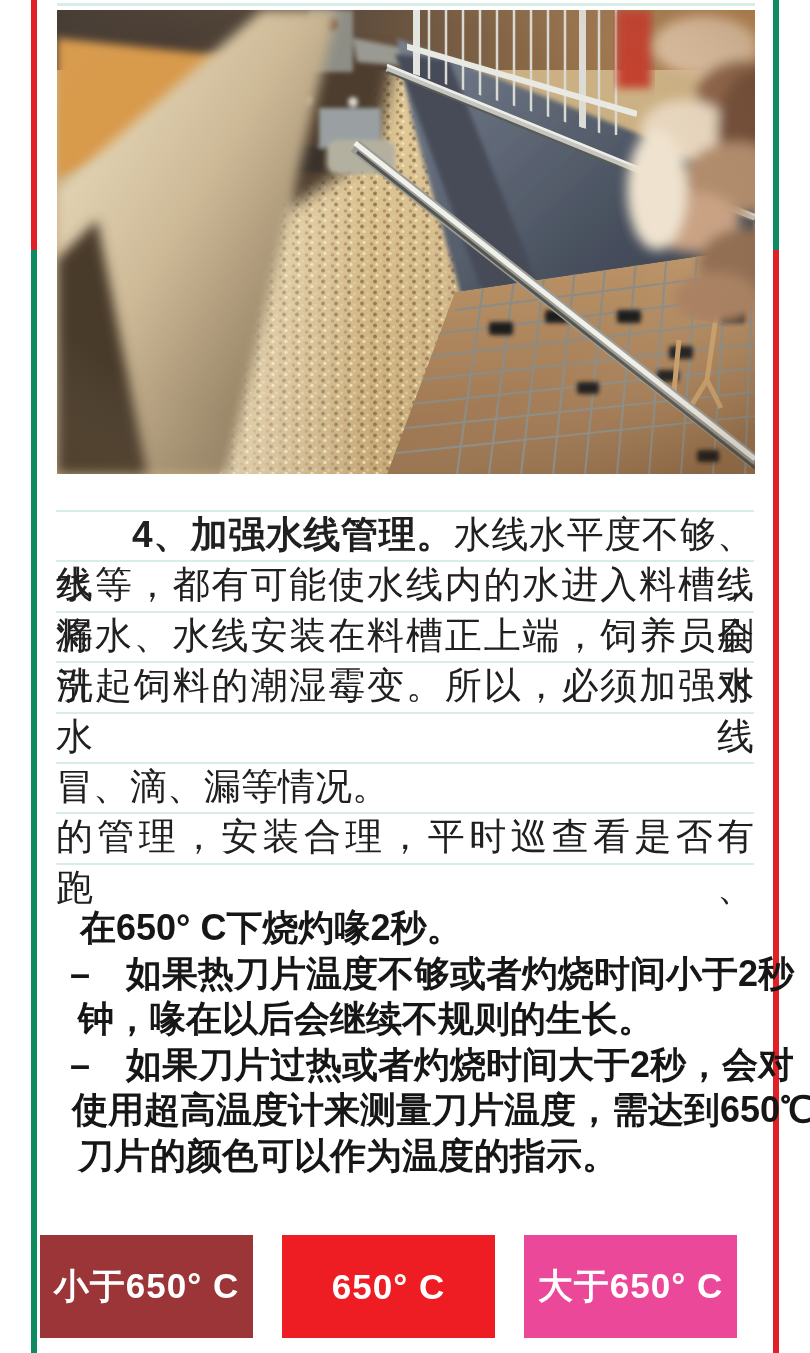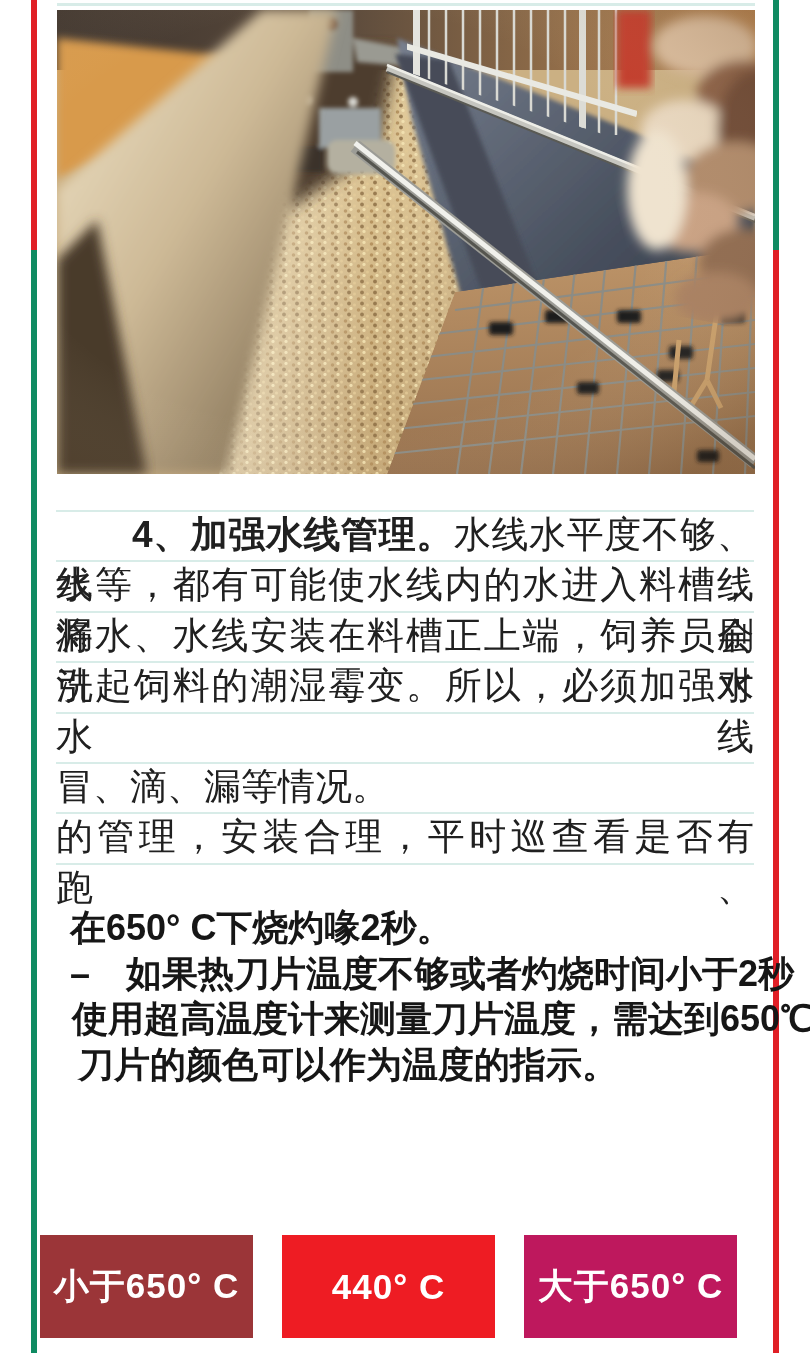--- a/index.html
+++ b/index.html
@@ -21,21 +21,21 @@
          font-size:37px;color:#202020;
          background-image:repeating-linear-gradient(to bottom,
             var(--rule) 0px, var(--rule) 2px, transparent 2px, transparent 50.4px);}
   .ruled .row{height:50.4px;line-height:50.4px;text-align:justify;overflow:visible;}
   .ruled .row.j{text-align-last:justify;}
   .ruled .row.first{text-indent:76px;}
   .ruled .row b{font-weight:700;}
   
   .instr{position:absolute;left:50px;top:905px;width:706px;font-size:36px;font-weight:600;color:#161616;}
   .instr .iline{height:45.5px;line-height:45.5px;white-space:nowrap;}
-  .instr .m20{margin-left:20px}.instr .m4{margin-left:20px}.instr .m28{margin-left:28px}.instr .m22{margin-left:22px}
+  .instr .m20{margin-left:30px}.instr .m4{margin-left:20px}.instr .m28{margin-left:28px}.instr .m22{margin-left:22px}
   
   .legend{position:absolute;left:40px;top:1235px;width:697px;height:103px;display:flex;gap:29px;}
   .temp-block{flex:1;color:#ffffff;font-size:35px;font-weight:600;letter-spacing:1px;
               display:flex;align-items:center;justify-content:center;}
 </style>
 </head>
 <body>
 
 <div class="page" style="background: rgb(255, 255, 255);">
 
@@ -209,30 +209,32 @@
     <div class="row j">漏水、水线安装在料槽正上端，饲养员刷洗水</div>
     <div class="row j">引起饲料的潮湿霉变。所以，必须加强对水线</div>
     <div class="row"></div>
     <div class="row">冒、滴、漏等情况。</div>
     <div class="row j">的管理，安装合理，平时巡查看是否有跑、</div>
   </div>
 
   <div class="instr">
     <div class="iline m20">在650° C下烧灼喙2秒。</div>
     <div class="iline m4">–　如果热刀片温度不够或者灼烧时间小于2秒</div>
+    <div class="iline m28">钟，喙在以后会继续不规则的生长。</div>
+    <div class="iline m4">–　如果刀片过热或者灼烧时间大于2秒，会对</div>
     <div class="iline m22">使用超高温度计来测量刀片温度，需达到650℃</div>
     <div class="iline m28">刀片的颜色可以作为温度的指示。</div>
   </div>
 
   <div class="legend">
 
   <div class="temp-block" style="background: rgb(155, 53, 56);">
         <span>小于650° C</span>
       </div>
       <div class="temp-block" style="background: rgb(238, 28, 35);">
-        <span>440° C</span>
+        <span>650° C</span>
       </div>
-      <div class="temp-block" style="background: #be185d;">
+      <div class="temp-block" style="background: #ec4899;">
         <span>大于650° C</span>
       </div>
     </div>
 
 </div>
 
 </body></html>

